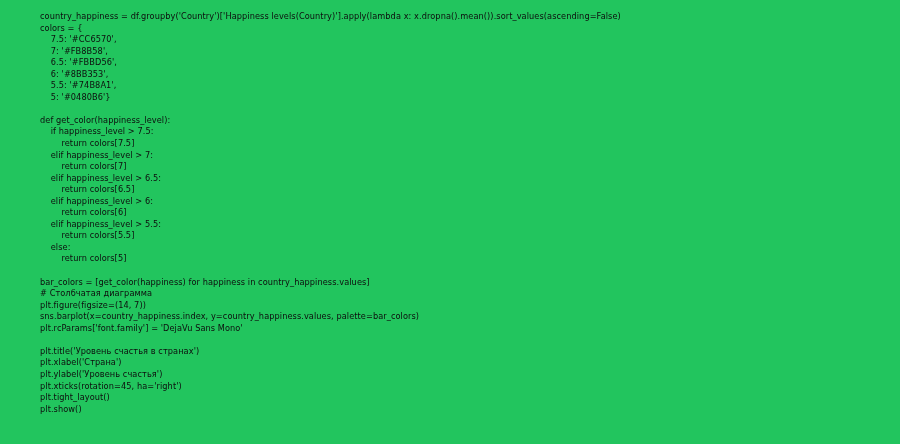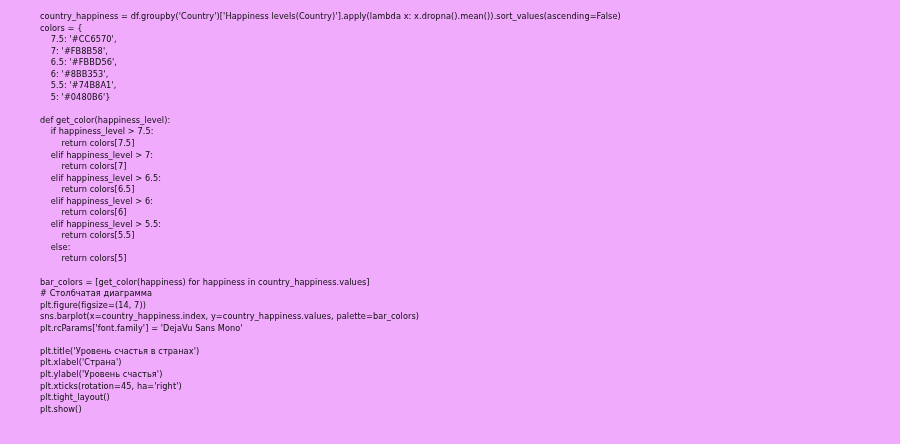--- a/index.html
+++ b/index.html
@@ -12,21 +12,21 @@
     height: 444px;
     overflow: hidden;
     font-family: "DejaVu Sans", sans-serif;
   }
   .code-page {
     position: absolute;
     left: 0;
     top: 0;
     width: 900px;
     height: 444px;
-    background: #f0abfc;
+    background: #22c55e;
   }
   .code-block {
     position: absolute;
     left: 40px;
     top: 11px;
     width: 840px;
     font-family: "DejaVu Sans", sans-serif;
     font-size: 8.2px;
     line-height: 11.55px;
     color: #0d0d0d;

